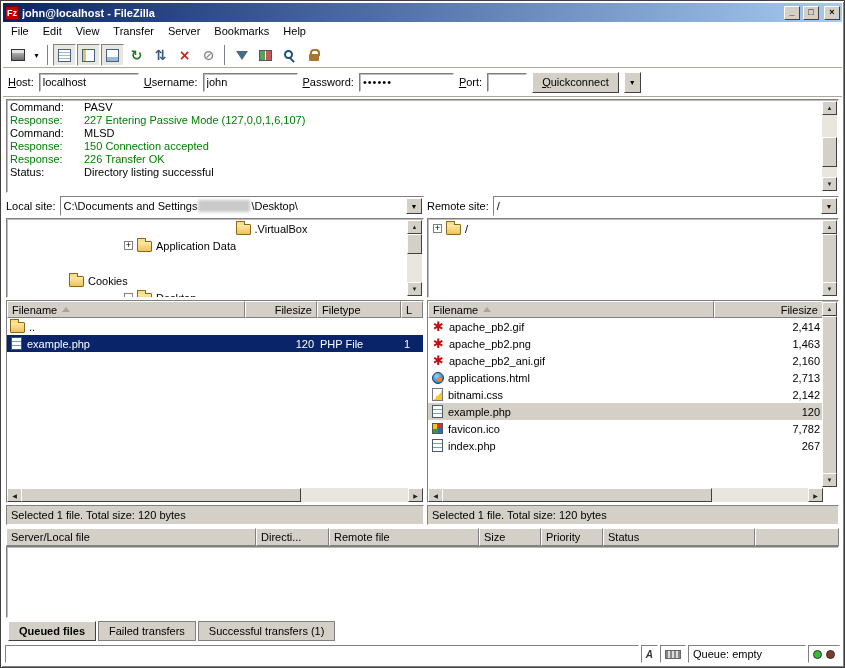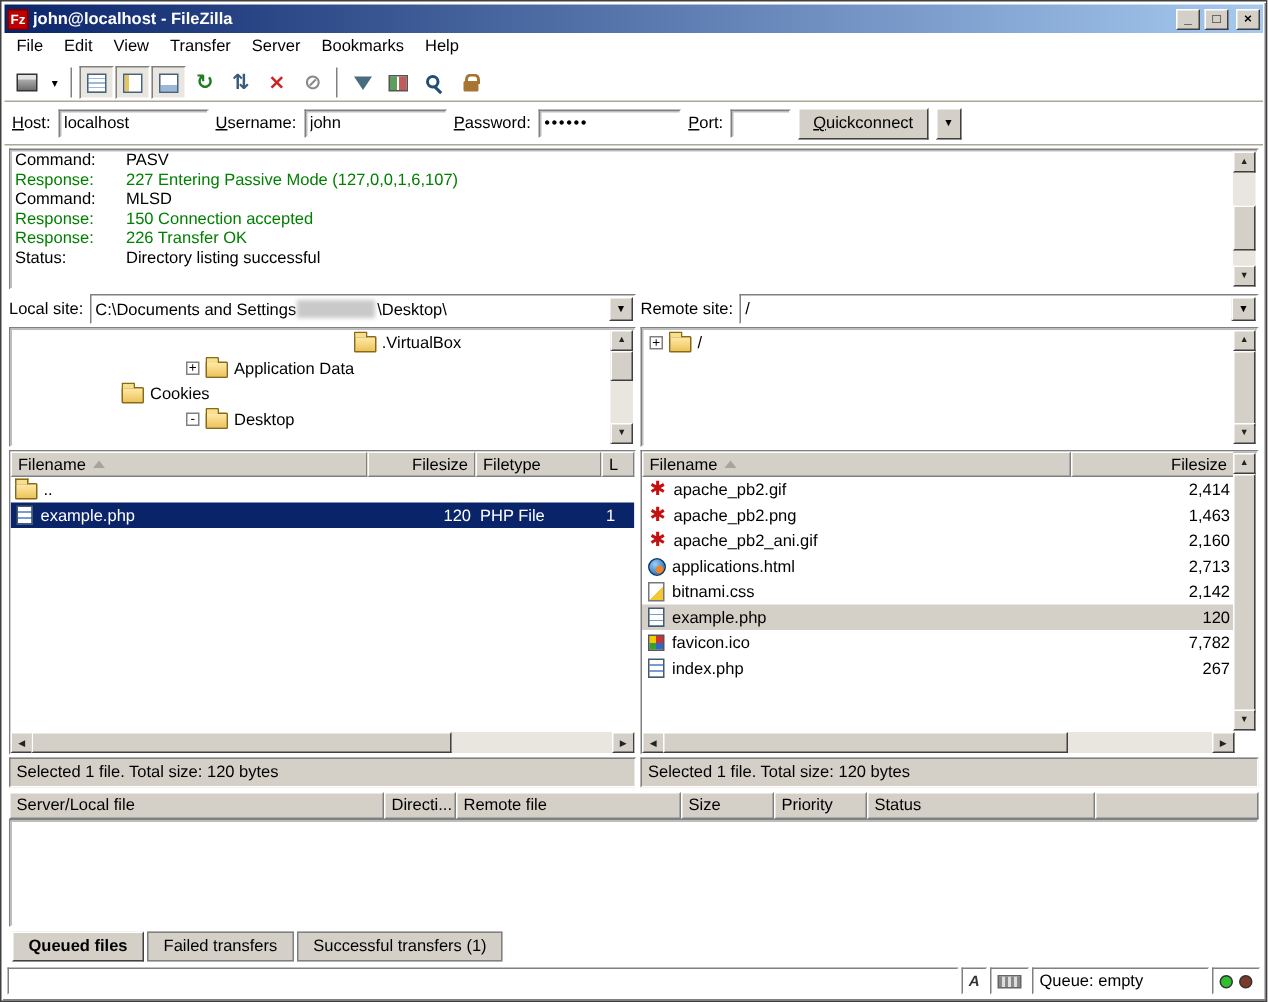--- a/index.html
+++ b/index.html
@@ -98,21 +98,21 @@
 .fi-image::before{content:"✱";color:#C11111;font-size:13px;font-weight:bold;font-family:"DejaVu Sans",sans-serif}
 .fi-php{width:11px;height:13px;border:1px solid #445A6E;background:repeating-linear-gradient(#fff 0 3px,#7A9AD0 3px 4px);margin:0 5px 0 1px}
 .fi-html{width:12px;height:12px;border-radius:50%;background:radial-gradient(circle at 68% 68%,#F58220 0 26%,rgba(0,0,0,0) 28%),radial-gradient(circle at 38% 32%,#9CD0F5,#1458A0);border:1px solid #0C3A6E;margin:0 4px 0 1px}
 .fi-css{width:11px;height:13px;border:1px solid #777;background:linear-gradient(135deg,#fff 55%,#F5C832 55%);margin:0 5px 0 1px}
 .fi-ico{width:11px;height:11px;border:1px solid #555;background:conic-gradient(#CC3333 0 25%,#3366CC 0 50%,#33A033 0 75%,#F5C800 0);margin:0 5px 0 1px}
 
 .pane-status{height:20px;flex:none;border:1px solid;border-color:#808080 #fff #fff #808080;display:flex;align-items:center;padding:0 4px;background:#D4D0C8;white-space:nowrap;overflow:hidden}
 
 
 .queue-hdr{display:flex;height:18px;margin:3px 3px 0;flex:none}
-.q0{width:250px}.q1{width:48px}.q2{width:150px}.q3{width:62px}.q4{width:62px}.q5{width:152px}.qf{flex:1;min-width:0}
+.q0{width:250px}.q1{width:73px}.q2{width:150px}.q3{width:62px}.q4{width:62px}.q5{width:152px}.qf{flex:1;min-width:0}
 .queue-body{flex:1;margin:0 3px;background:#fff;border:1px solid;border-color:#808080 #fff #fff #808080;box-shadow:inset 1px 1px 0 rgba(64,64,64,.35)}
 
 
 .tabs{display:flex;gap:2px;margin:3px 3px 0;height:20px;flex:none;padding-left:2px}
 .tab{padding:3px 10px;border:1px solid #808080;background:#D4D0C8;white-space:nowrap}
 .tab.active{font-weight:bold;border-color:#fff #404040 #404040 #fff}
 
 
 .statusbar{height:22px;flex:none;margin-top:2px;display:flex;align-items:center;gap:2px;padding:1px 2px}
 .sb-cell{height:18px;border:1px solid;border-color:#808080 #fff #fff #808080;display:flex;align-items:center;padding:0 4px;gap:4px}
@@ -242,21 +242,21 @@
             <div class="tree-row" style="padding-left: 116px; justify-content: center;">
               <span class="expander blank"></span>
               <span class="icon-folder"></span>
               <span class="tree-label">.VirtualBox</span>
             </div>
             <div class="tree-row" style="padding-left: 116px;">
               <span class="expander">+</span>
               <span class="icon-folder"></span>
               <span class="tree-label">Application Data</span>
             </div>
-            <div class="tree-row" style="padding-left: 60px;">
+            <div class="tree-row" style="padding-left: 48px; margin-top: 18px;">
               <span class="expander blank"></span>
               <span class="icon-folder"></span>
               <span class="tree-label">Cookies</span>
             </div>
             <div class="tree-row" style="padding-left: 116px;">
               <span class="expander">-</span>
               <span class="icon-folder"></span>
               <span class="tree-label">Desktop</span>
             </div>
           </div>

